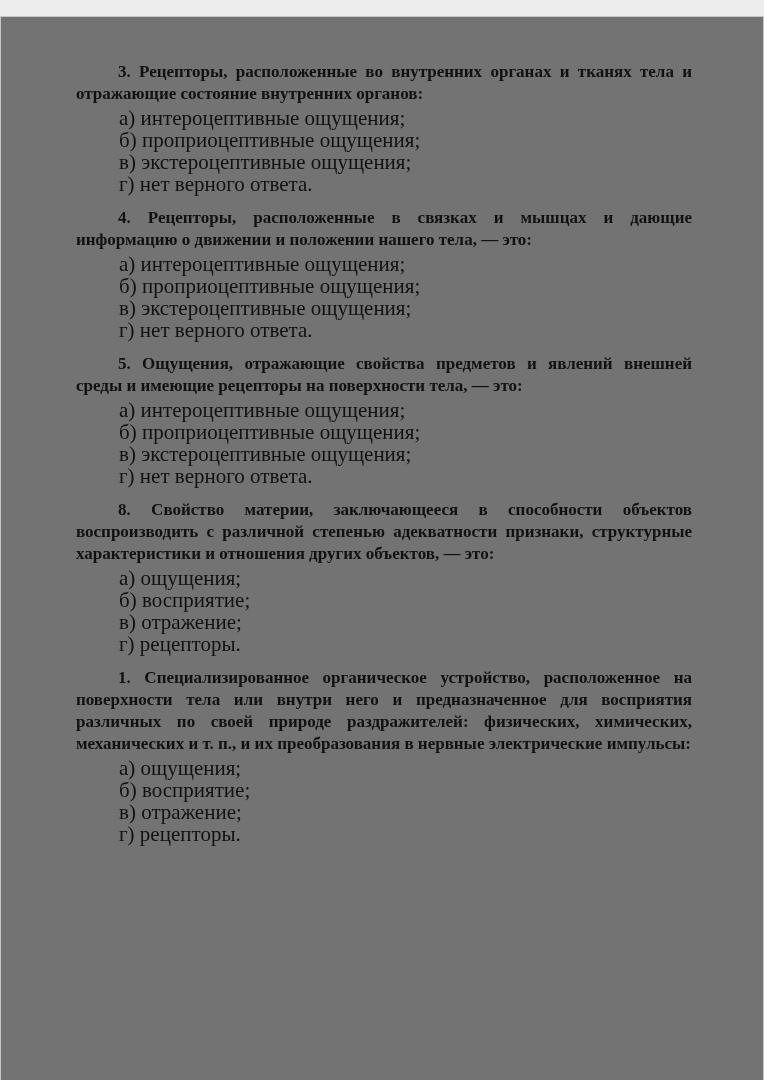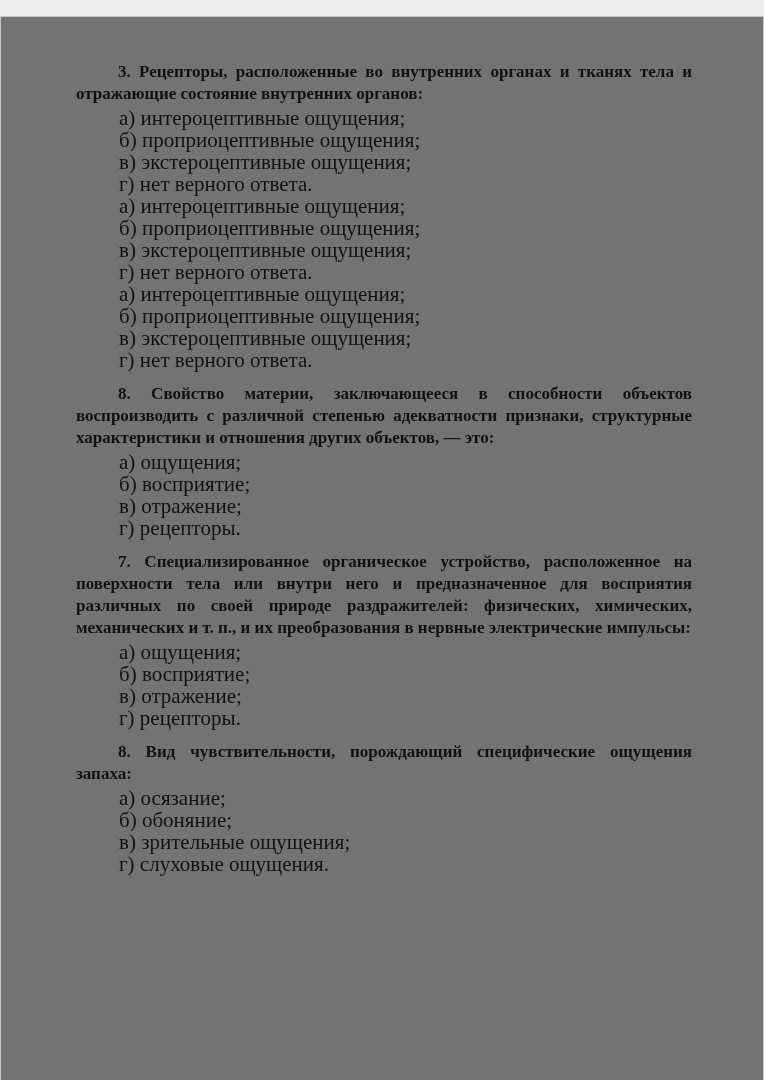--- a/index.html
+++ b/index.html
@@ -62,62 +62,55 @@
       <p class="qtext">3. Рецепторы, расположенные во внутренних органах и тканях тела и отражающие состояние внутренних органов:</p>
       <div class="options">
         <p class="opt">а) интероцептивные ощущения;</p>
         <p class="opt">б) проприоцептивные ощущения;</p>
         <p class="opt">в) экстероцептивные ощущения;</p>
         <p class="opt">г) нет верного ответа.</p>
       </div>
     </div>
 
     <div class="qblock">
+      <p class="qtext">4. Рецепторы, расположенные в связках и мышцах и дающие информацию о движении и положении нашего тела, — это:</p>
       <div class="options">
         <p class="opt">а) интероцептивные ощущения;</p>
         <p class="opt">б) проприоцептивные ощущения;</p>
         <p class="opt">в) экстероцептивные ощущения;</p>
         <p class="opt">г) нет верного ответа.</p>
       </div>
     </div>
 
     <div class="qblock">
+      <p class="qtext">5. Ощущения, отражающие свойства предметов и явлений внешней среды и имеющие рецепторы на поверхности тела, — это:</p>
       <div class="options">
         <p class="opt">а) интероцептивные ощущения;</p>
         <p class="opt">б) проприоцептивные ощущения;</p>
         <p class="opt">в) экстероцептивные ощущения;</p>
         <p class="opt">г) нет верного ответа.</p>
       </div>
     </div>
 
     <div class="qblock">
       <p class="qtext">8. Свойство материи, заключающееся в способности объектов воспроизводить с различной степенью адекватности признаки, структурные характеристики и отношения других объектов, — это:</p>
       <div class="options">
         <p class="opt">а) ощущения;</p>
         <p class="opt">б) восприятие;</p>
         <p class="opt">в) отражение;</p>
         <p class="opt">г) рецепторы.</p>
       </div>
     </div>
 
     <div class="qblock">
-      <p class="qtext">7. Специализированное органическое устройство, расположенное на поверхности тела или внутри него и предназначенное для восприятия различных по своей природе раздражителей: физических, химических, механических и т. п., и их преобразования в нервные электрические импульсы:</p>
+      <p class="qtext">1. Специализированное органическое устройство, расположенное на поверхности тела или внутри него и предназначенное для восприятия различных по своей природе раздражителей: физических, химических, механических и т. п., и их преобразования в нервные электрические импульсы:</p>
       <div class="options">
         <p class="opt">а) ощущения;</p>
         <p class="opt">б) восприятие;</p>
         <p class="opt">в) отражение;</p>
         <p class="opt">г) рецепторы.</p>
       </div>
     </div>
 
-    <div class="qblock">
-      <p class="qtext">8. Вид чувствительности, порождающий специфические ощущения запаха:</p>
-      <div class="options">
-        <p class="opt">а) осязание;</p>
-        <p class="opt">б) обоняние;</p>
-        <p class="opt">в) зрительные ощущения;</p>
-        <p class="opt">г) слуховые ощущения.</p>
-      </div>
-    </div>
 
   </div>
 
 </div>
 
 </body></html>

